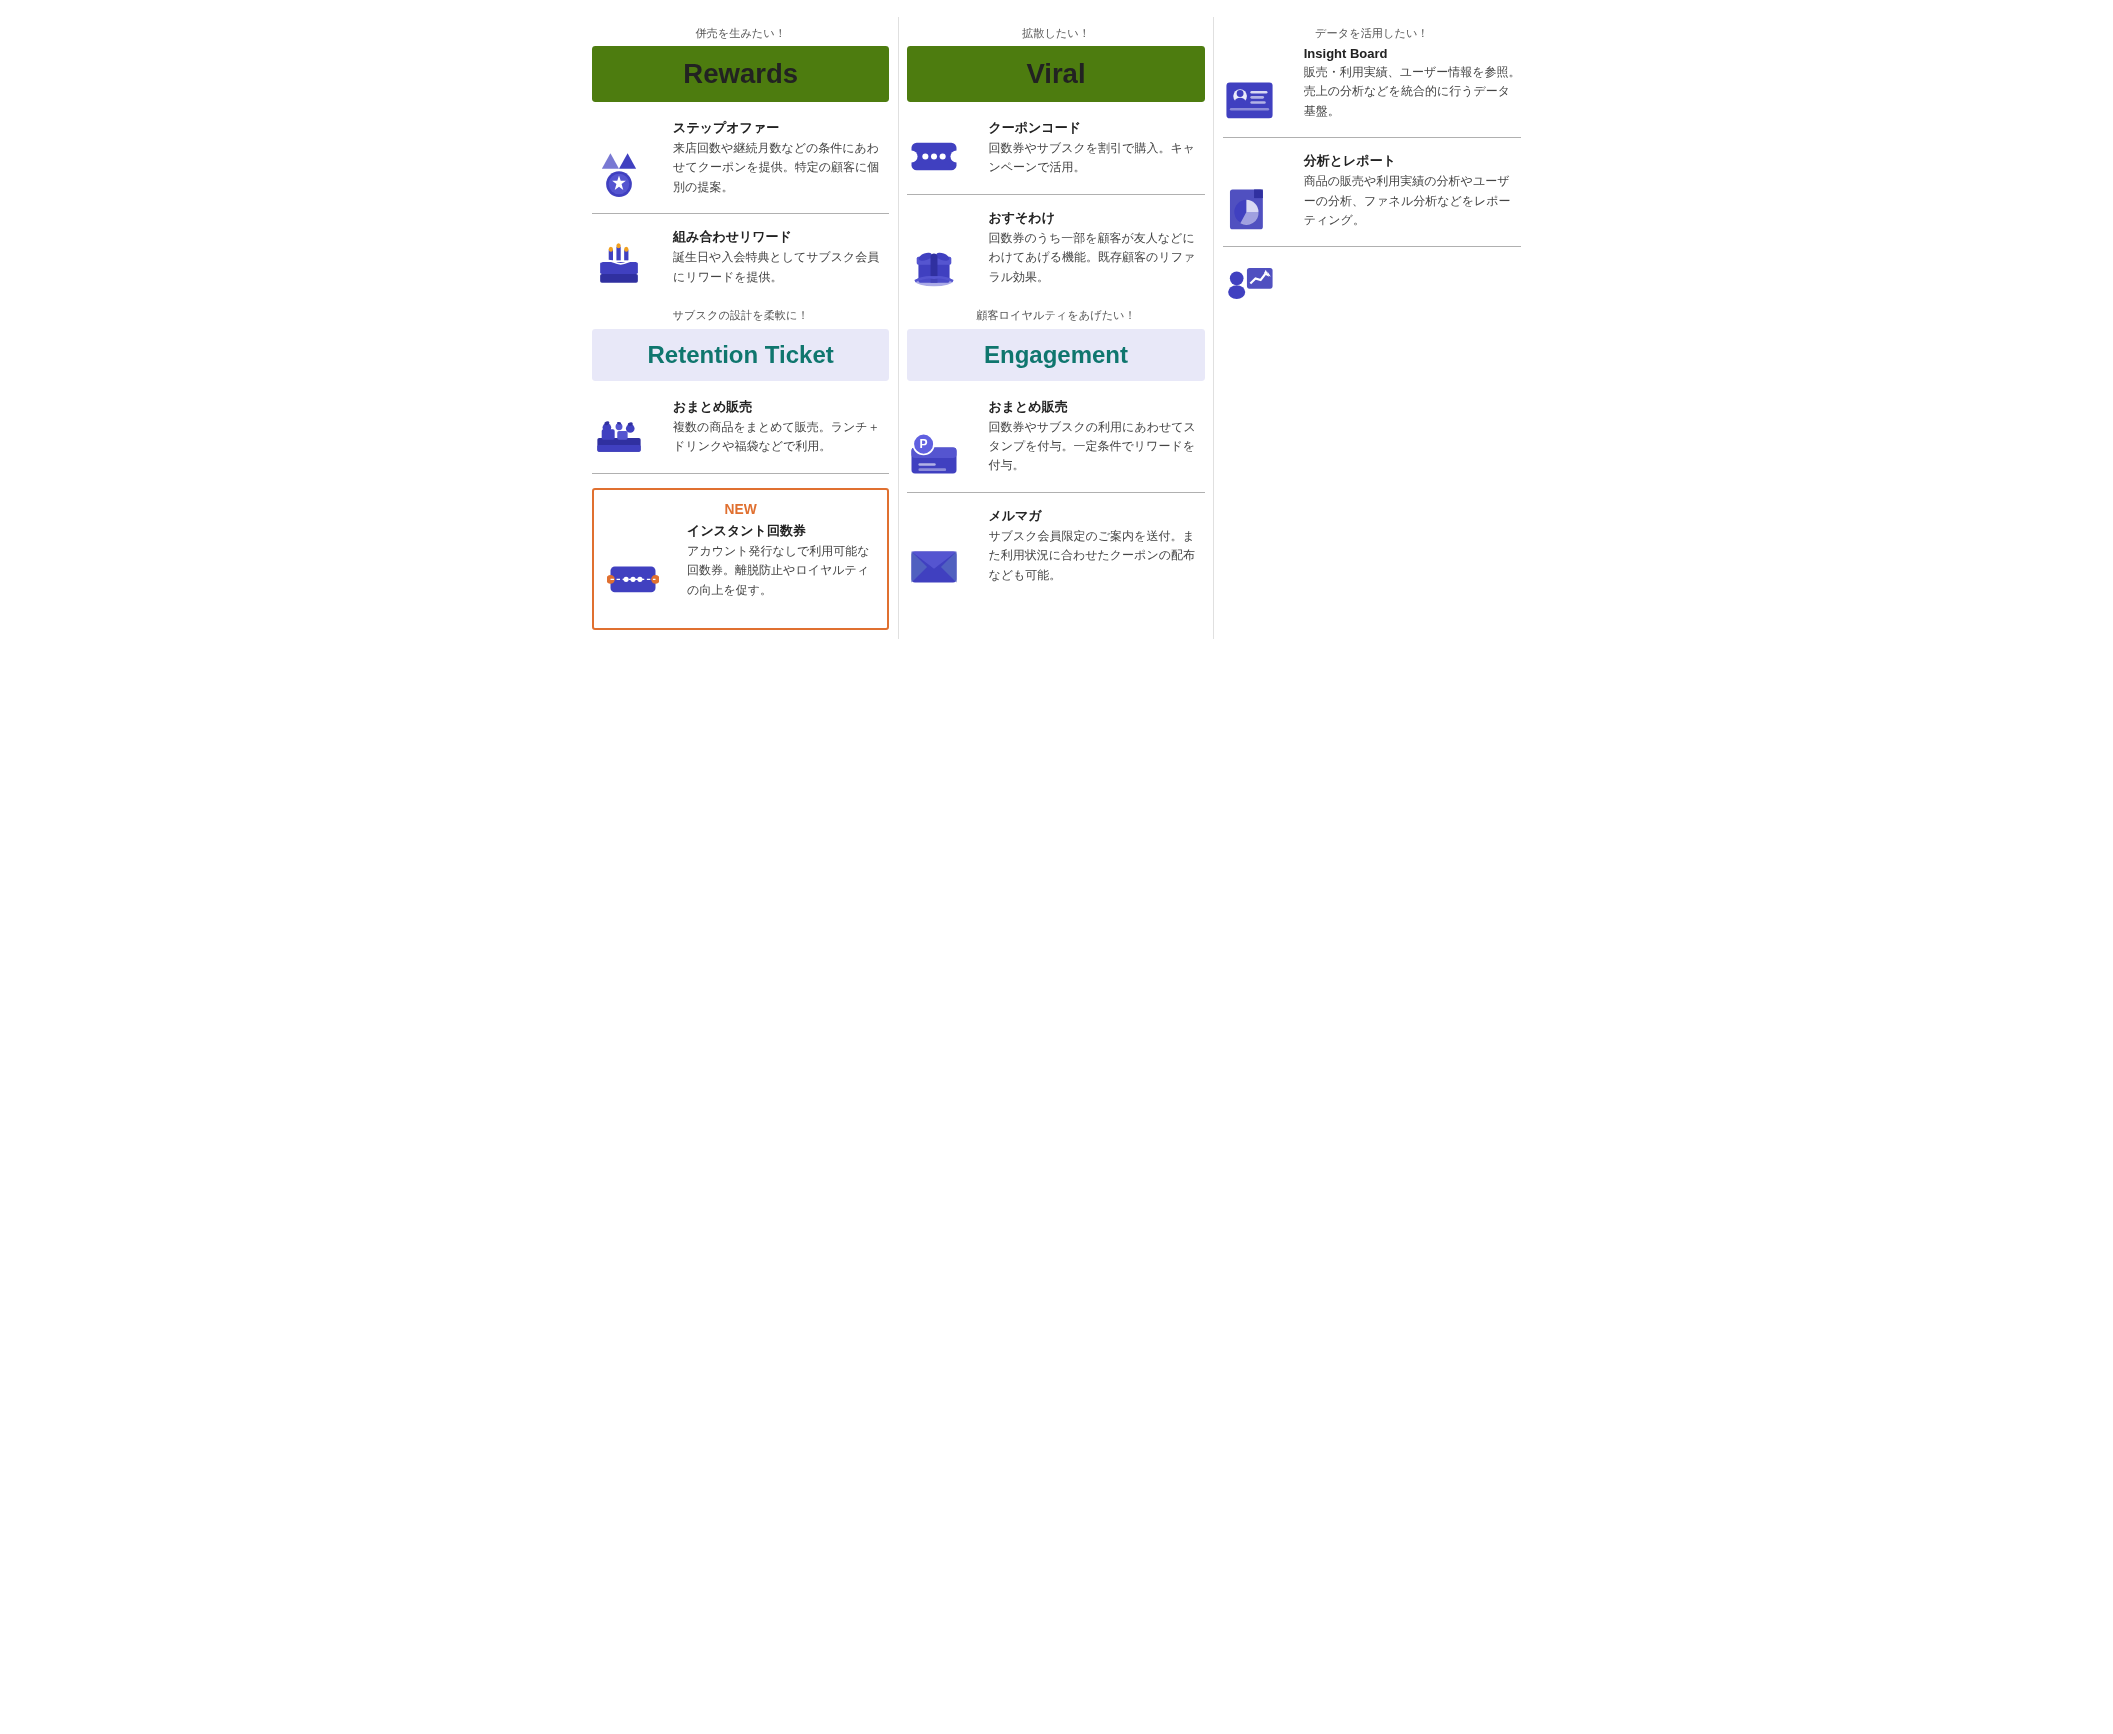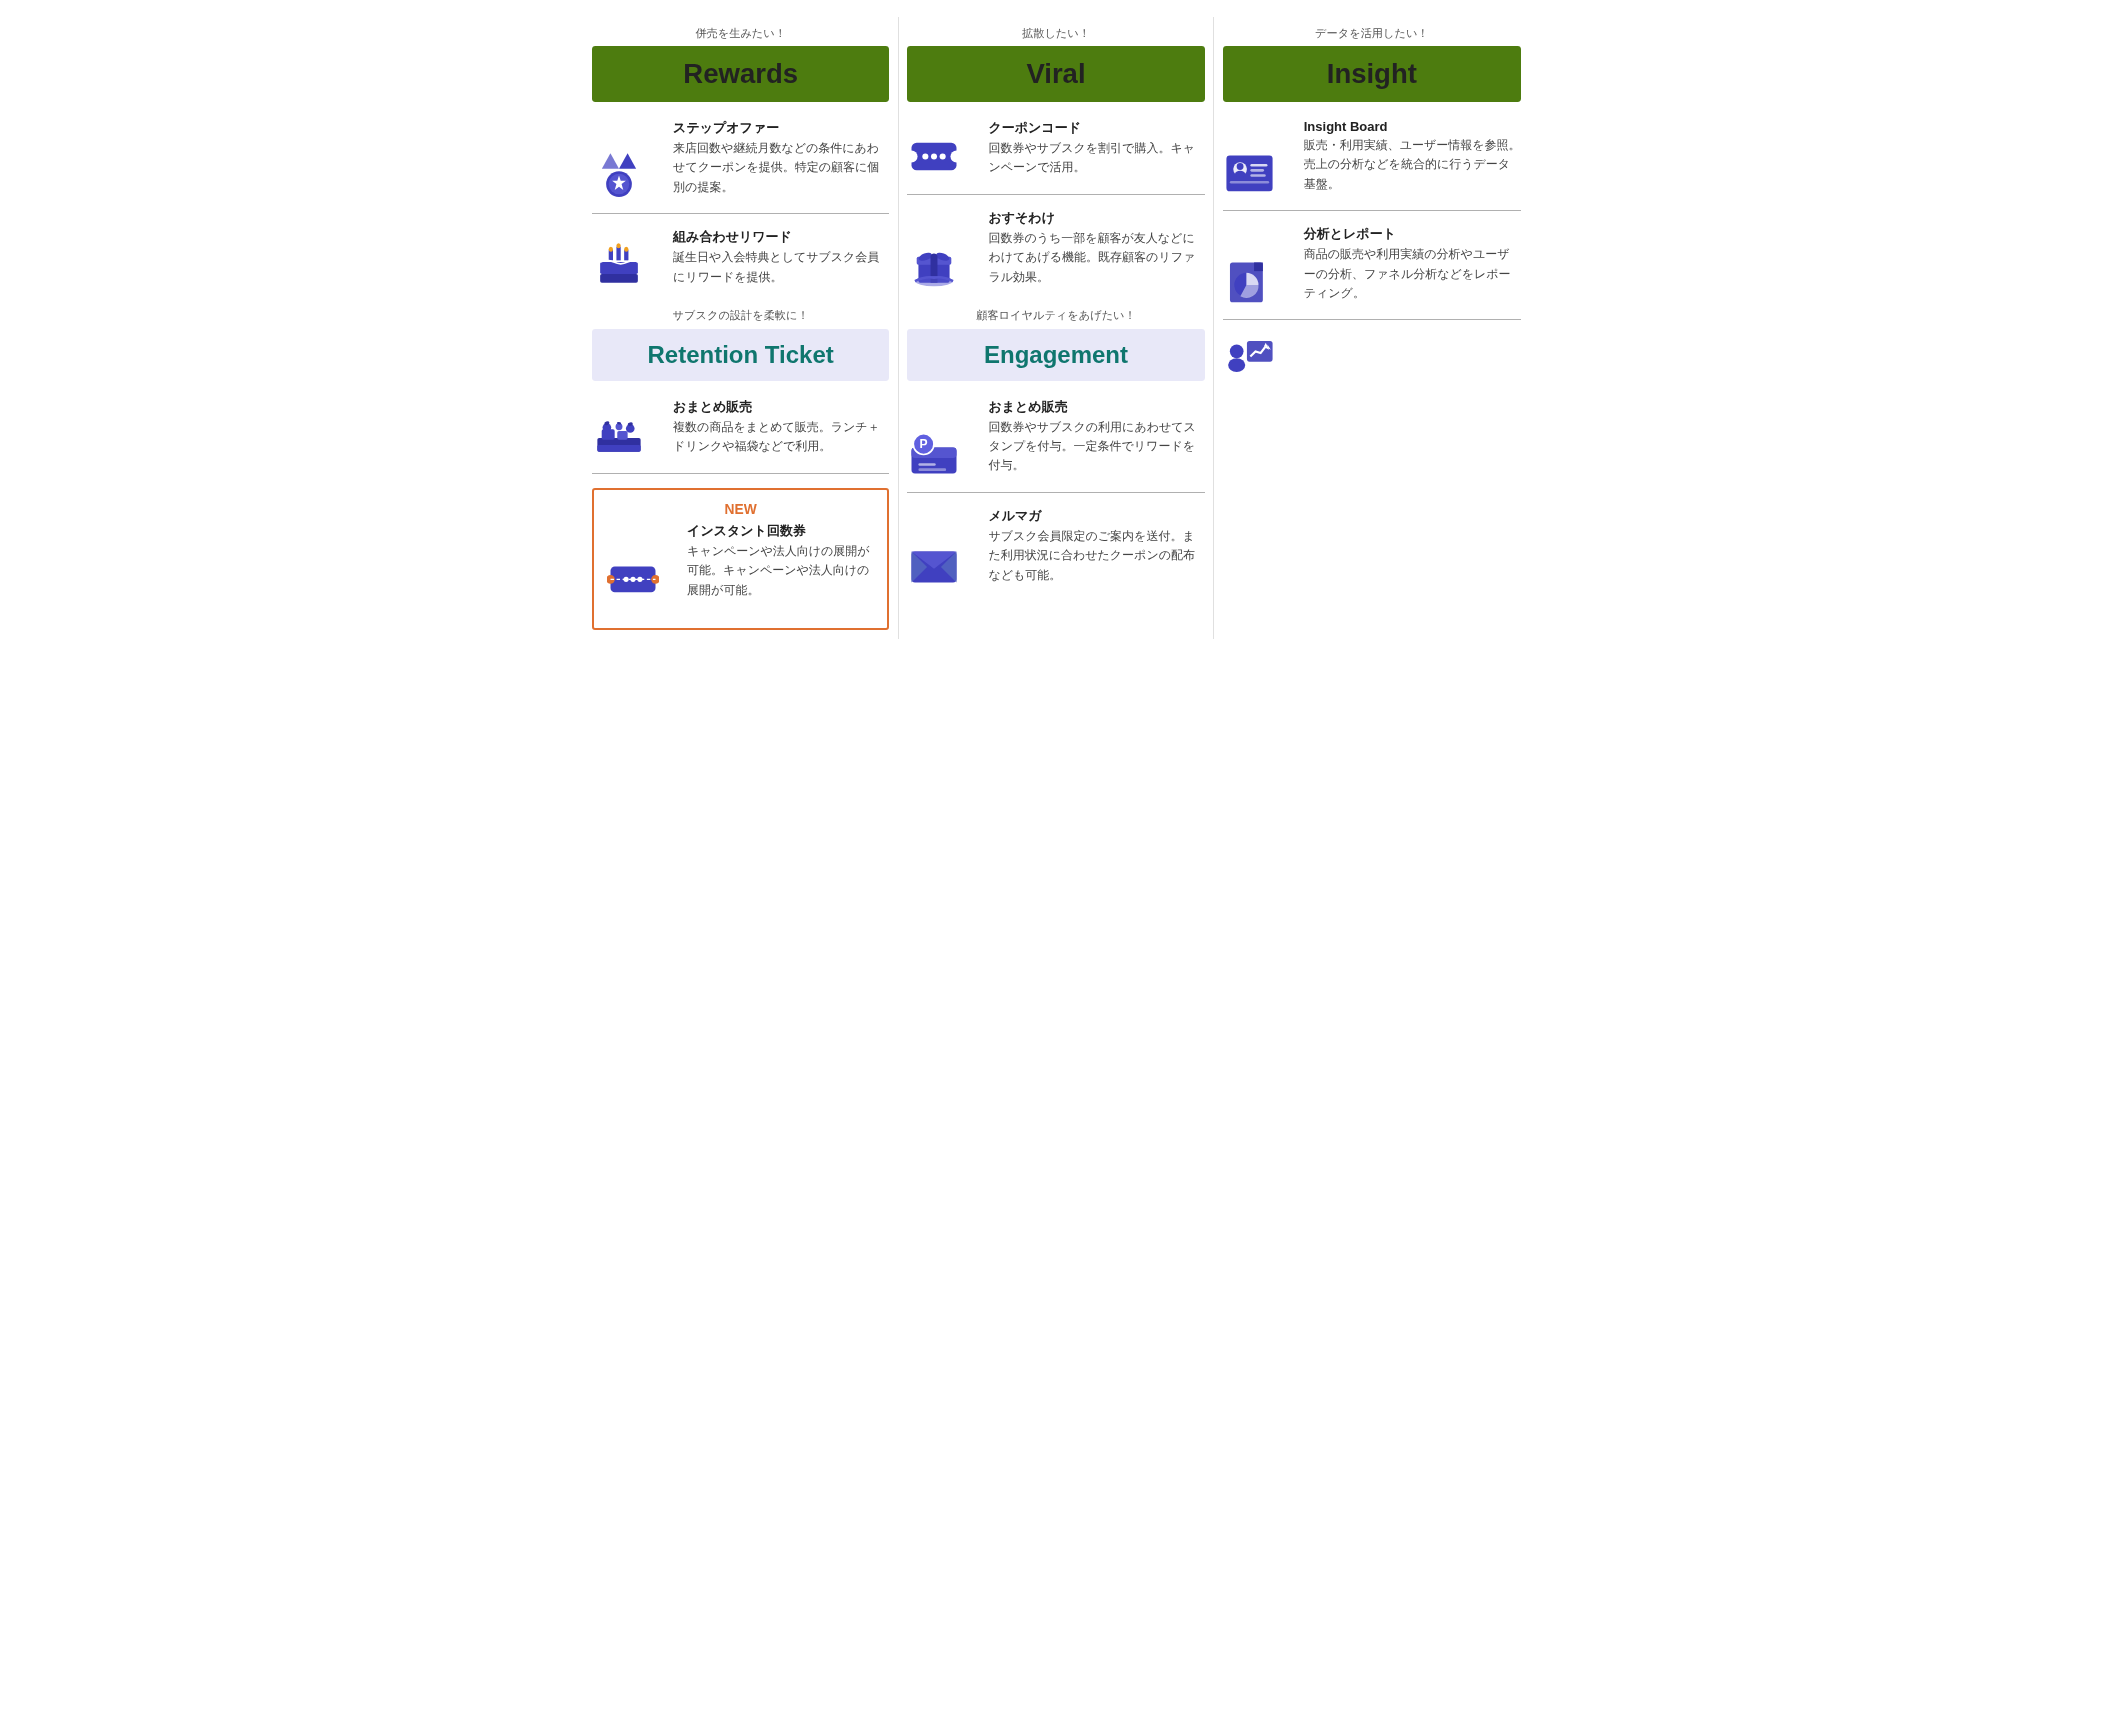--- a/index.html
+++ b/index.html
@@ -217,21 +217,21 @@
 
             <circle cx="22" cy="27" r="3" fill="#fff"></circle>
             <circle cx="30" cy="27" r="3" fill="#fff"></circle>
             <circle cx="38" cy="27" r="3" fill="#fff"></circle>
 
             <line x1="4" y1="27" x2="56" y2="27" stroke="#fff" stroke-width="1.5" stroke-dasharray="4,3"></line>
           </svg>
         </div>
         <div class="feature-text">
           <div class="feature-title">インスタント回数券</div>
-          <div class="feature-desc">キャンペーンや法人向けの展開が可能。キャンペーンや法人向けの展開が可能。</div>
+          <div class="feature-desc">アカウント発行なしで利用可能な回数券。離脱防止やロイヤルティの向上を促す。</div>
         </div>
       </div>
     </div>
 
   </div>
 
   <div class="col col-divider">
     <div class="col-label">拡散したい！</div>
     <div class="col-header">
       <h1>Viral</h1>
@@ -322,23 +322,20 @@
       <div class="feature-text">
         <div class="feature-title">メルマガ</div>
         <div class="feature-desc">サブスク会員限定のご案内を送付。また利用状況に合わせたクーポンの配布なども可能。</div>
       </div>
     </div>
 
   </div>
 
   <div class="col">
     <div class="col-label">データを活用したい！</div>
-    <div class="col-header">
-      <h1>Insight</h1>
-    </div>
 
     <div class="feature-item">
       <div class="feature-icon">
         <svg width="53" height="45" viewBox="0 0 62 52">
 
           <rect x="4" y="6" width="54" height="42" rx="4" fill="#4040c0"></rect>
 
           <circle cx="20" cy="22" r="8" fill="#fff" opacity="0.9"></circle>
           <circle cx="20" cy="19" r="4" fill="#4040c0"></circle>
           <ellipse cx="20" cy="28" rx="6" ry="4" fill="#4040c0"></ellipse>

